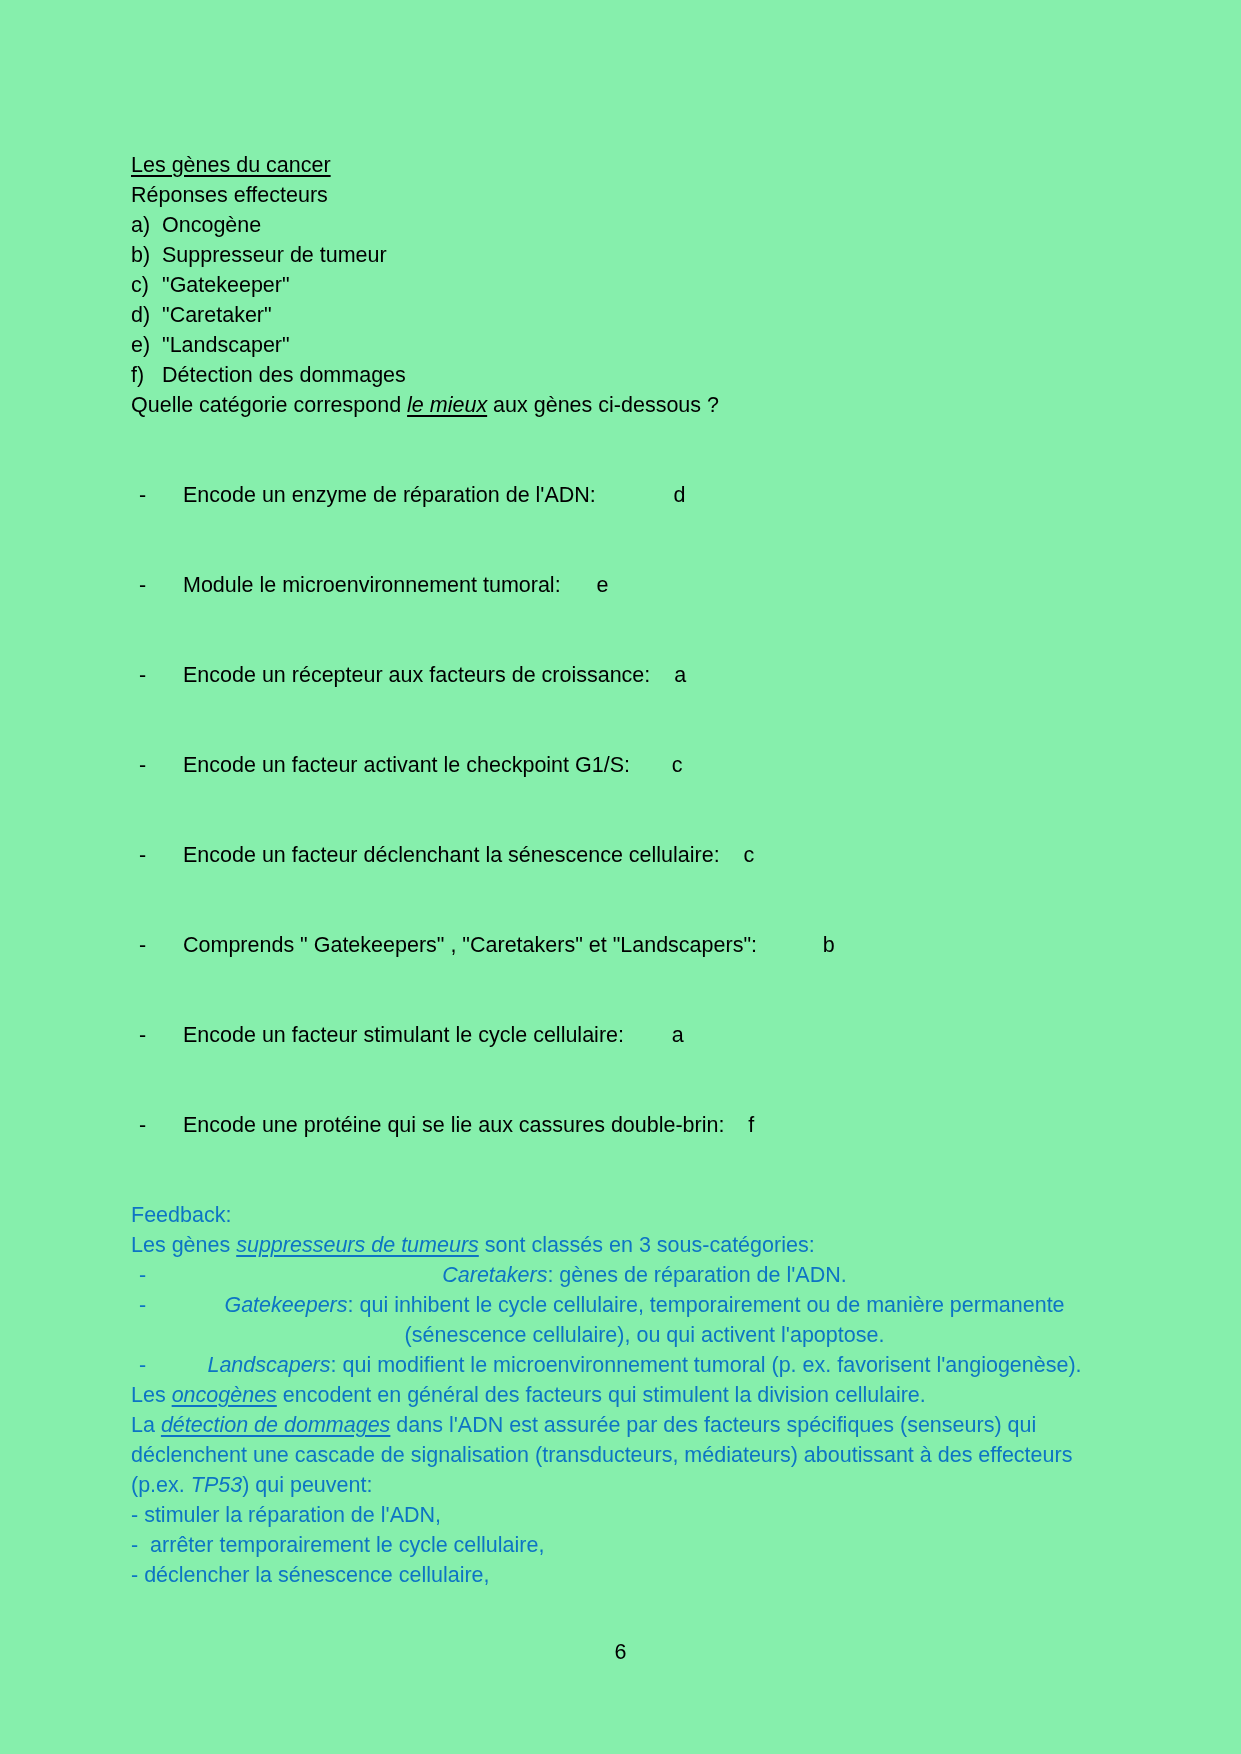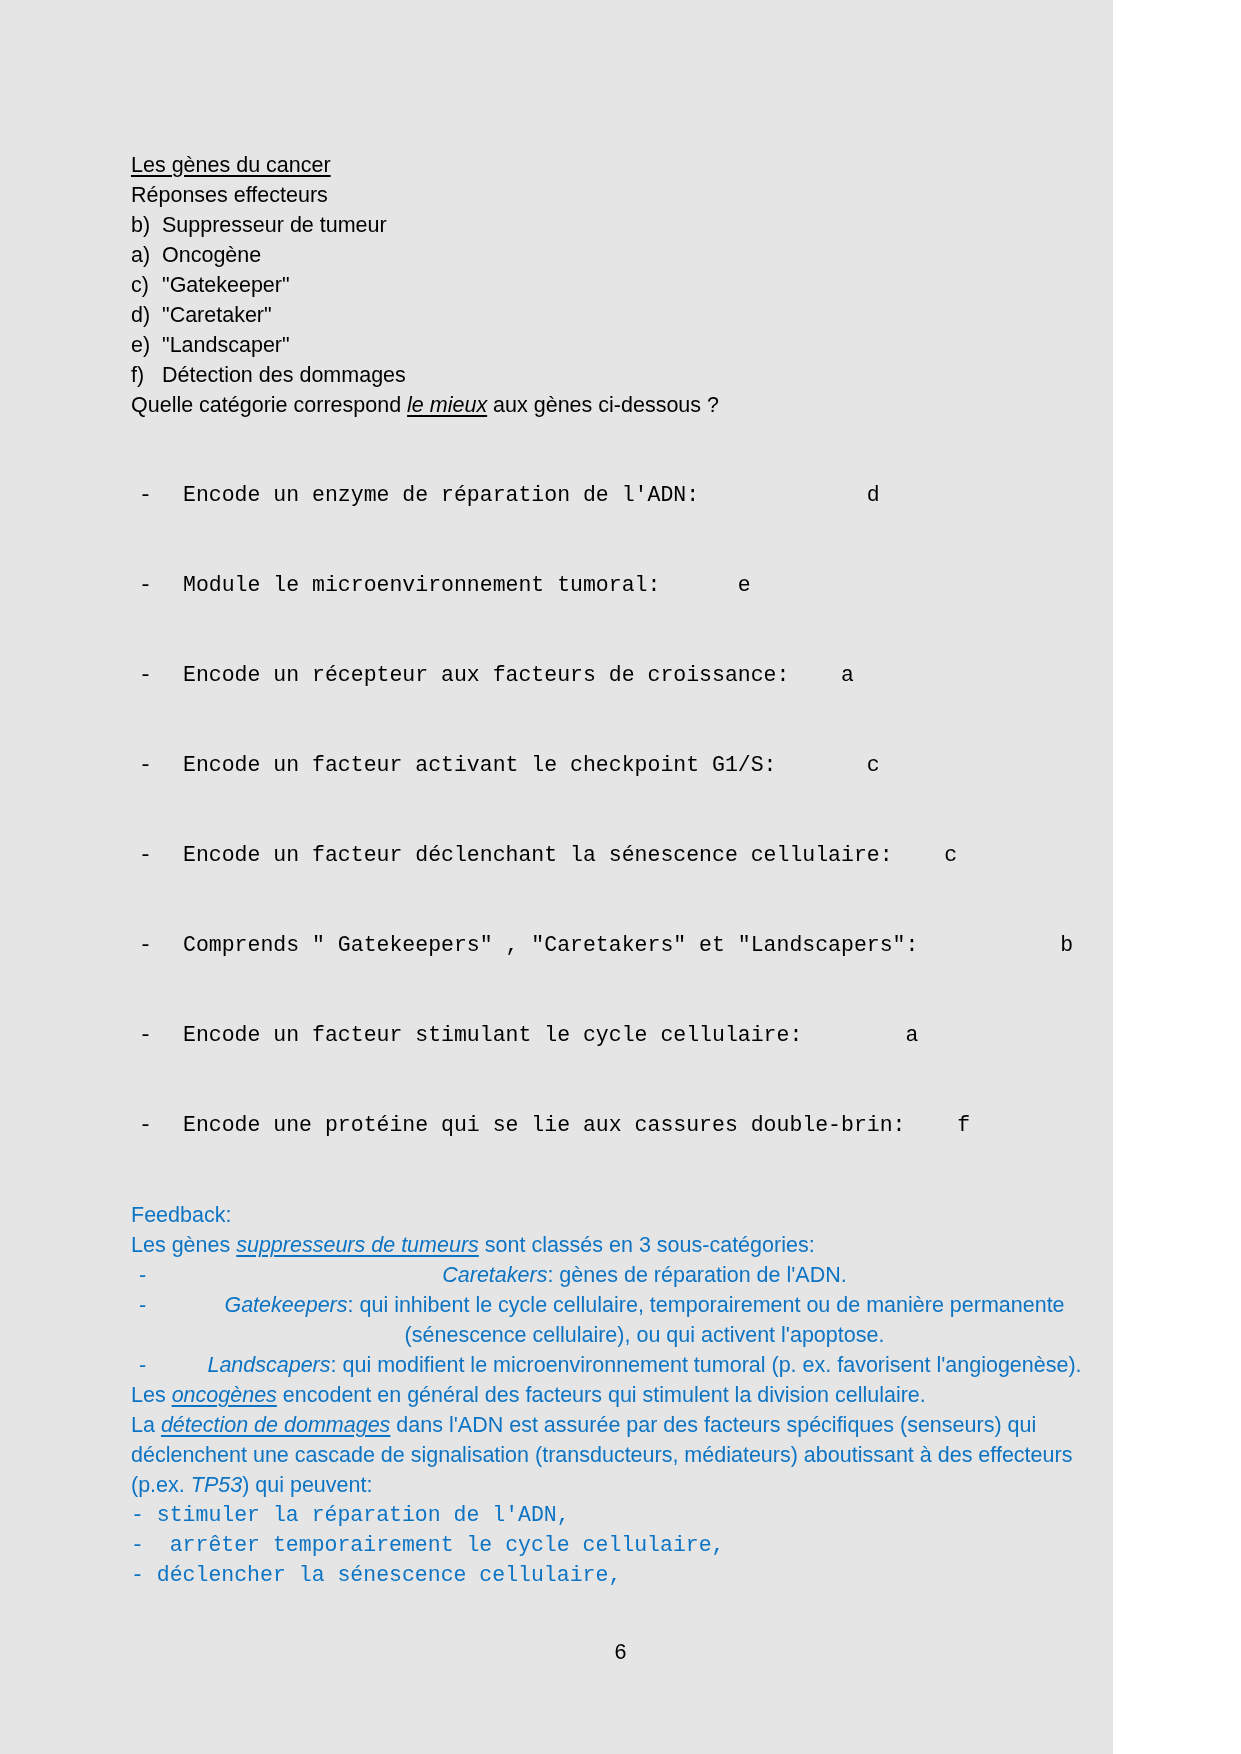--- a/index.html
+++ b/index.html
@@ -1,30 +1,30 @@
 <!DOCTYPE html>
 <html lang="fr"><head>
 <meta charset="utf-8">
 <style>
   html, body { margin: 0; padding: 0; background: #ffffff; }
   .page {
     position: relative;
-    width: 1113px;
+    width: 1241px;
     height: 1754px;
-    background: #e5e5e5;
+    background: #86efac;
     color: #000000;
     font-family: "Liberation Sans", "DejaVu Sans", sans-serif;
     font-size: 21.5px;
     line-height: 30px;
     padding: 150px 0 0 131px;
     box-sizing: border-box;
     overflow: hidden;
   }
   .page p, .page h1, .page ul, .page ol, .page div { margin: 0; padding: 0; }
-  .pre { white-space: pre-wrap; font-family: Liberation Mono, monospace; }
+  .pre { white-space: pre-wrap; }
 
   .title {
     font-size: 21.5px;
     font-weight: 400;
     text-decoration: underline;
     text-underline-offset: 3px;
     text-decoration-thickness: 1.5px;
   }
   .subtitle { margin-top: 18px; }
 
@@ -61,22 +61,22 @@
 </head>
 <body>
 
 <div class="page">
 
   <h1 class="title">Les gènes du cancer</h1>
 
   <p class="subtitle">Réponses effecteurs</p>
 
   <ol class="options">
+    <li><span class="marker">a)</span><span>Oncogène</span></li>
     <li><span class="marker">b)</span><span>Suppresseur de tumeur</span></li>
-    <li><span class="marker">a)</span><span>Oncogène</span></li>
     <li><span class="marker">c)</span><span>"Gatekeeper"</span></li>
     <li><span class="marker">d)</span><span>"Caretaker"</span></li>
     <li><span class="marker">e)</span><span>"Landscaper"</span></li>
     <li><span class="marker">f)</span><span>Détection des dommages</span></li>
   </ol>
 
   <p class="question"><span>Quelle catégorie correspond </span><span class="u">le mieux</span><span> aux gènes ci-dessous ?</span></p>
 
   <ul class="dash-list matches pre">
     <li><span>Encode un enzyme de réparation de l'ADN:</span><span>             </span><span>d</span></li>

